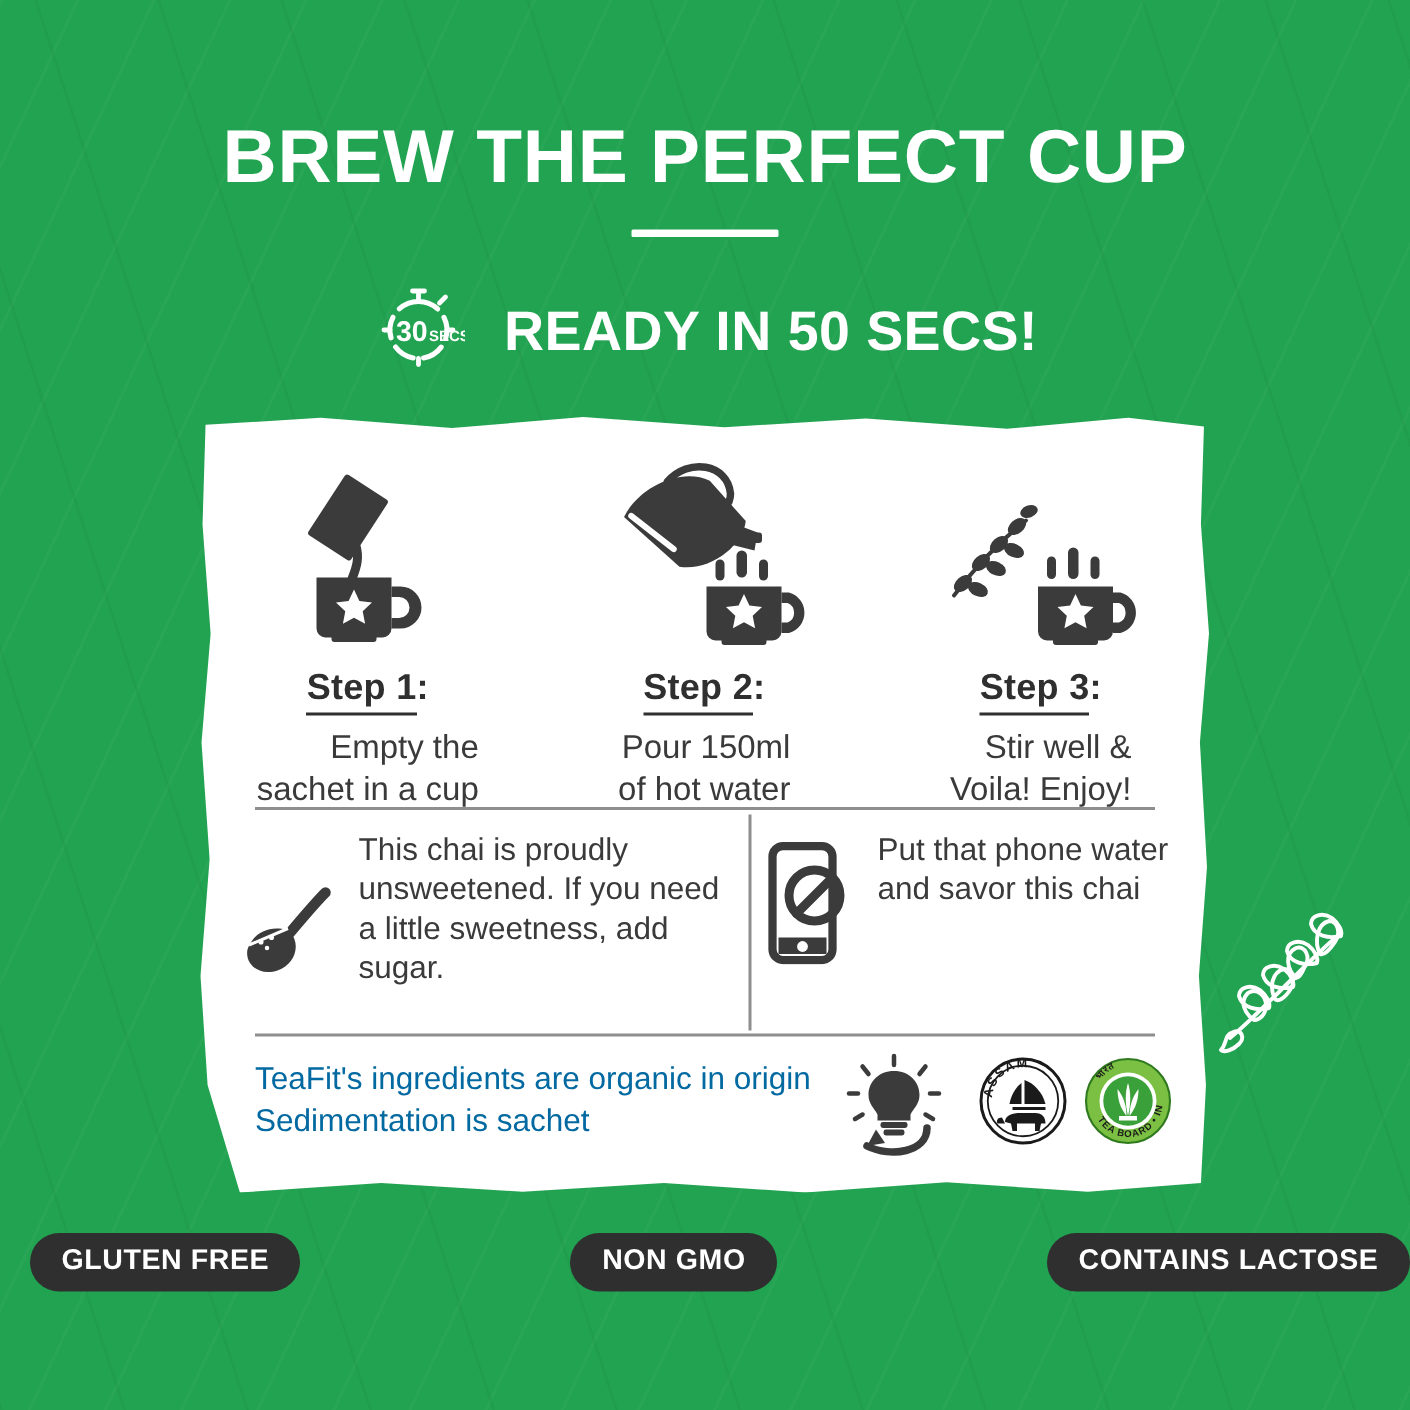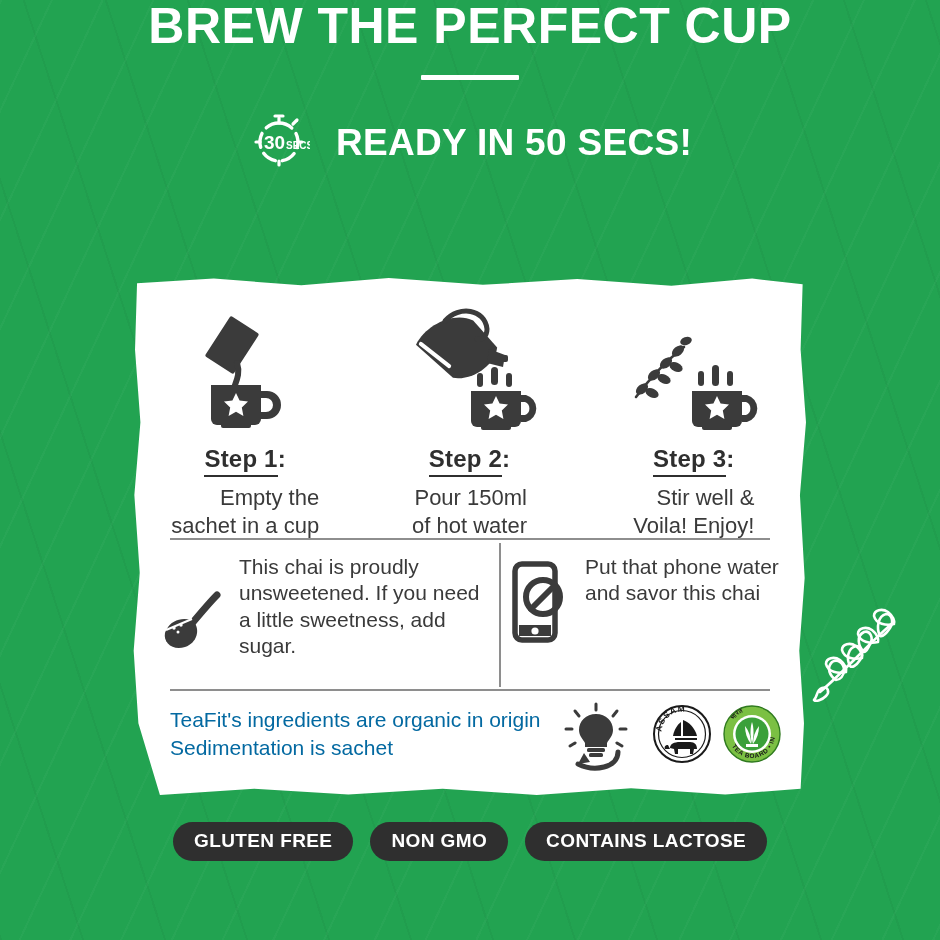--- a/index.html
+++ b/index.html
@@ -24,20 +24,21 @@
         rgba(0,0,0,0.035) 0px,
         rgba(0,0,0,0.035) 2px,
         rgba(0,0,0,0) 2px,
         rgba(0,0,0,0) 78px),
       #22a351;
   }
 
   
   #header { position:absolute; top:0; left:0; width:940px; text-align:center; }
   #page-title {
+    margin-top:78px;
     color:#ffffff;
     font-size:50px;
     font-weight:bold;
     letter-spacing:0.5px;
     line-height:1.05;
   }
   #title-rule {
     width:98px; height:5px; background:#ffffff;
     margin:22px auto 0; border-radius:1px;
   }
@@ -125,21 +126,21 @@
     position:absolute; left:37px; top:425px; width:600px;
     display:flex; align-items:flex-start;
   }
   #note-text { font-size:21px; color:#0369a1; line-height:1.32; flex:none; width:390px; padding-top:4px; }
   #bulb-wrap { position:relative; width:92px; flex:none; }
   #badges { display:flex; gap:10px; align-items:flex-start; padding-top:2px; }
 
   
   #pill-row {
     position:absolute; left:0; top:822px; width:940px;
-    display:flex; justify-content:center; gap:17px;
+    display:flex; justify-content:space-between; gap:17px;padding-left:20px;
   }
   .pill {
     background:#2f2f2f; color:#ffffff;
     font-size:19px; font-weight:bold; letter-spacing:0.4px;
     border-radius:22px; padding:8px 21px 9px;
     white-space:nowrap;
   }
 
   
   #deco-sprig { position:absolute; left:806px; top:596px; }

